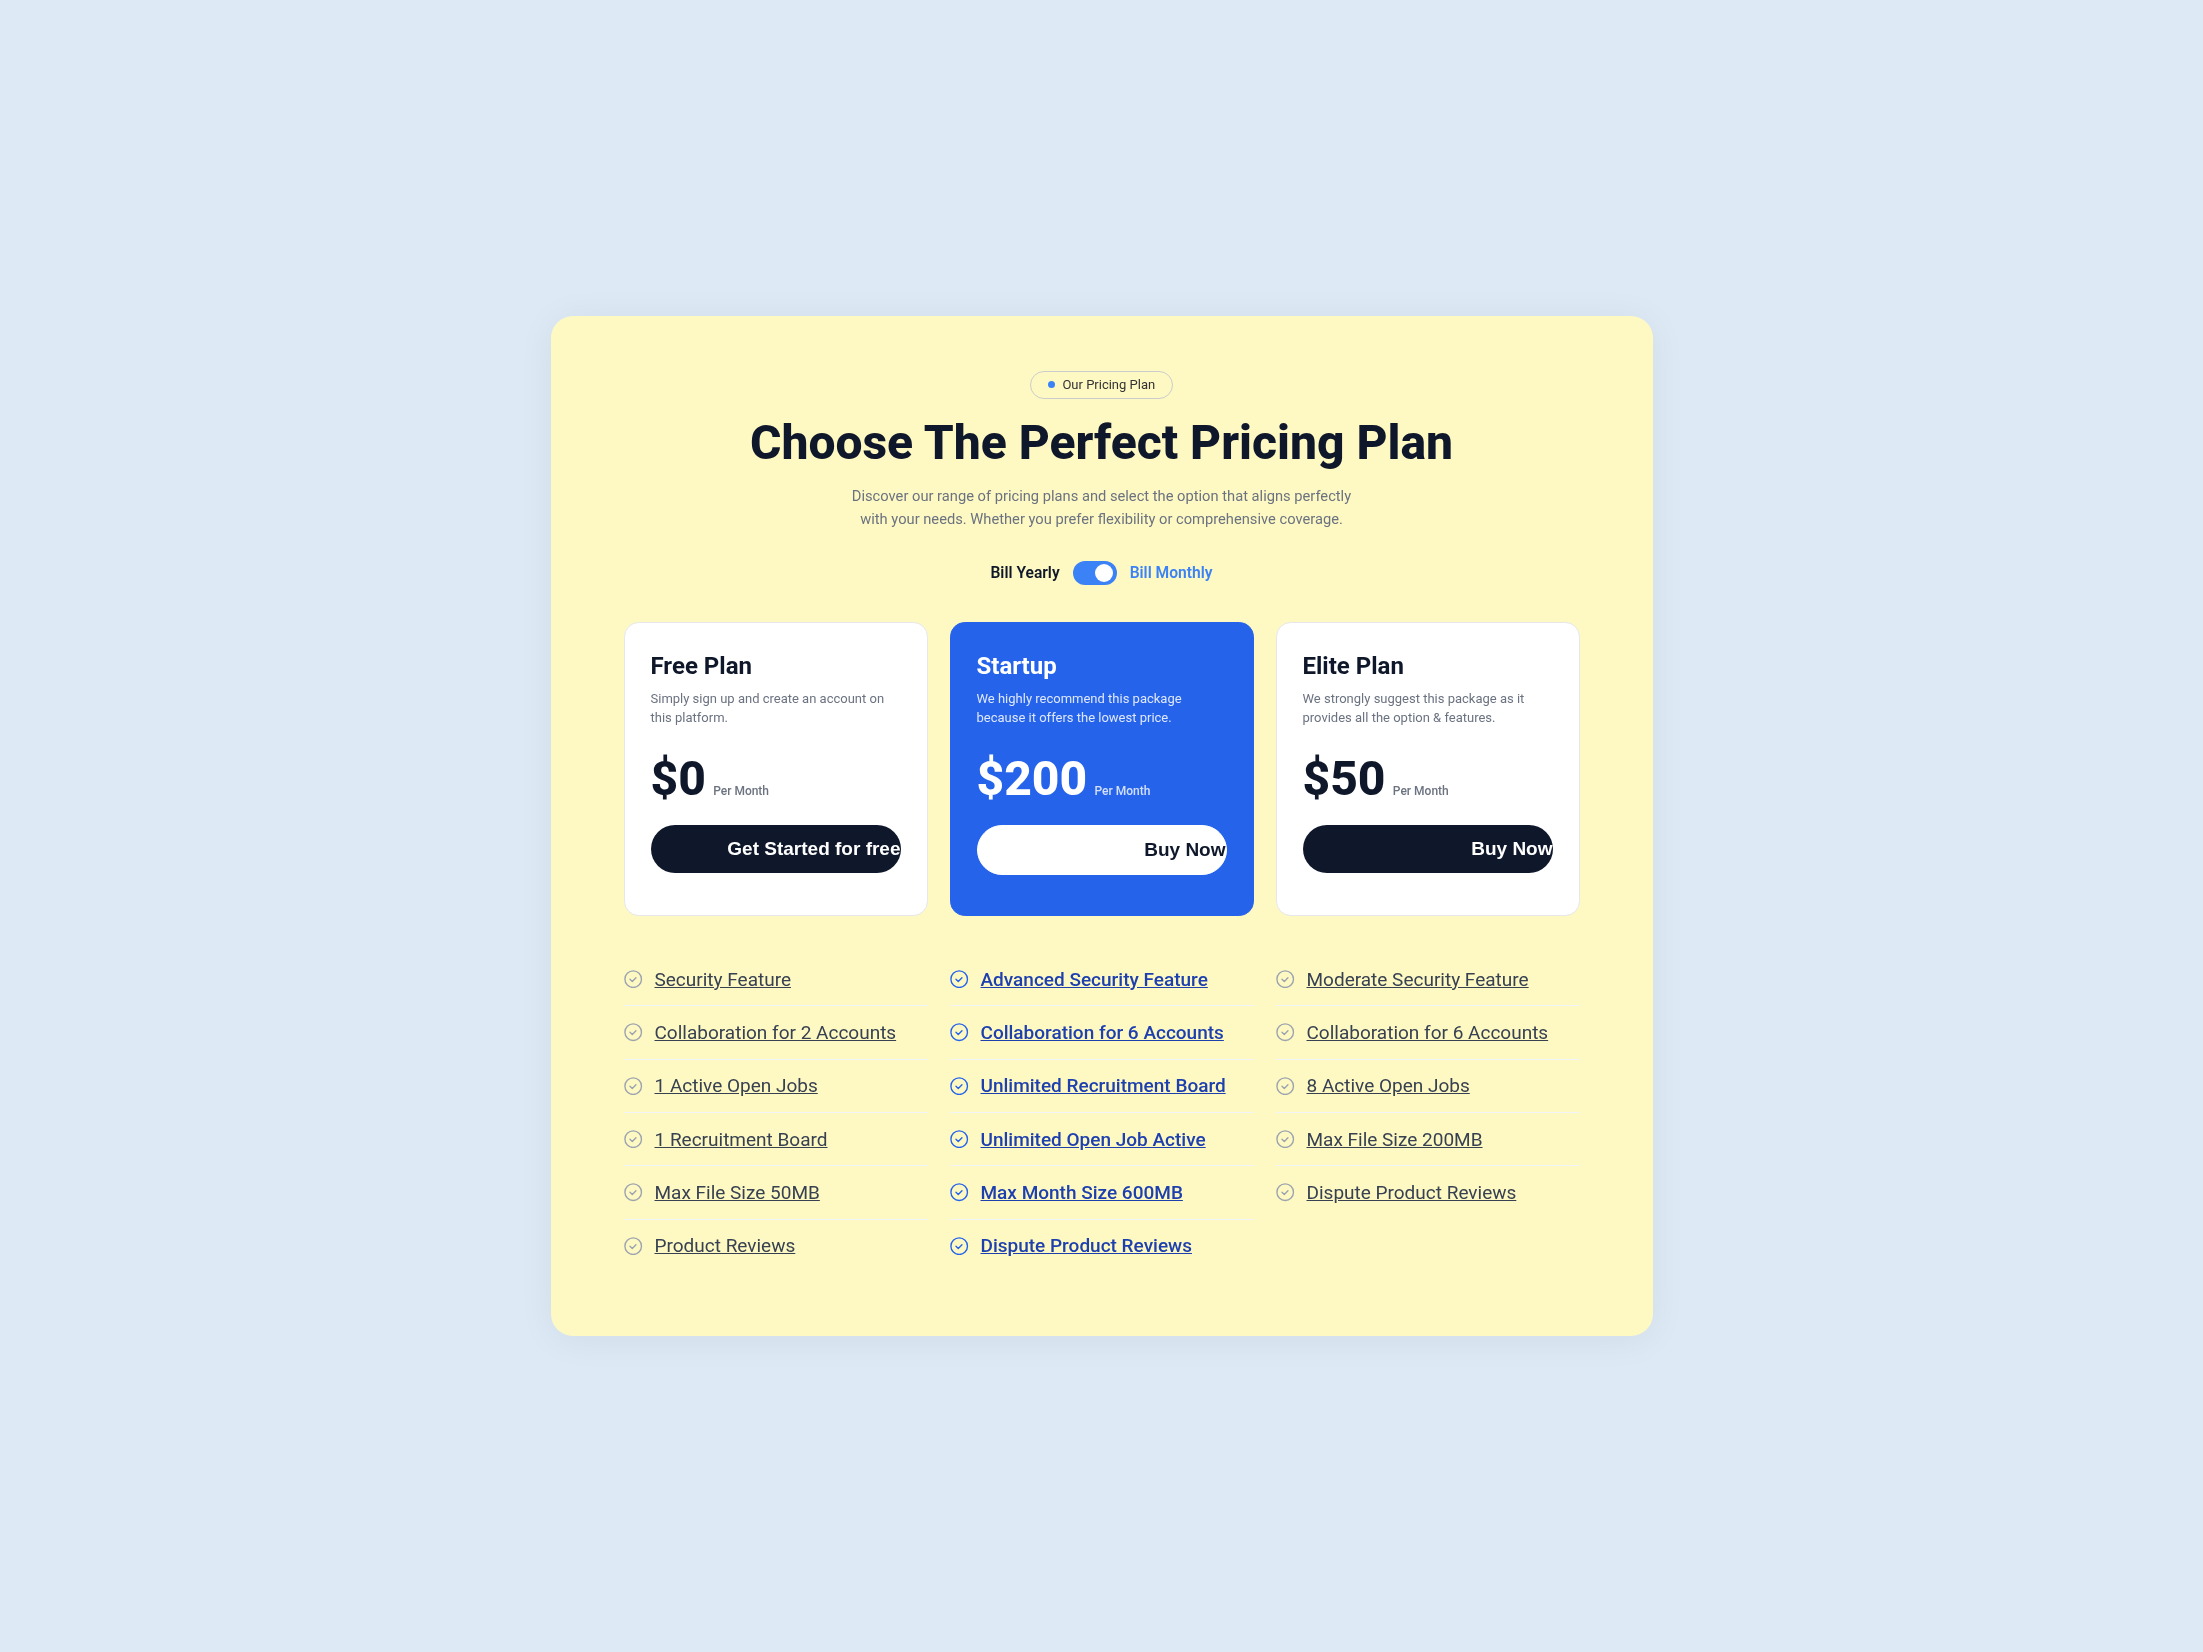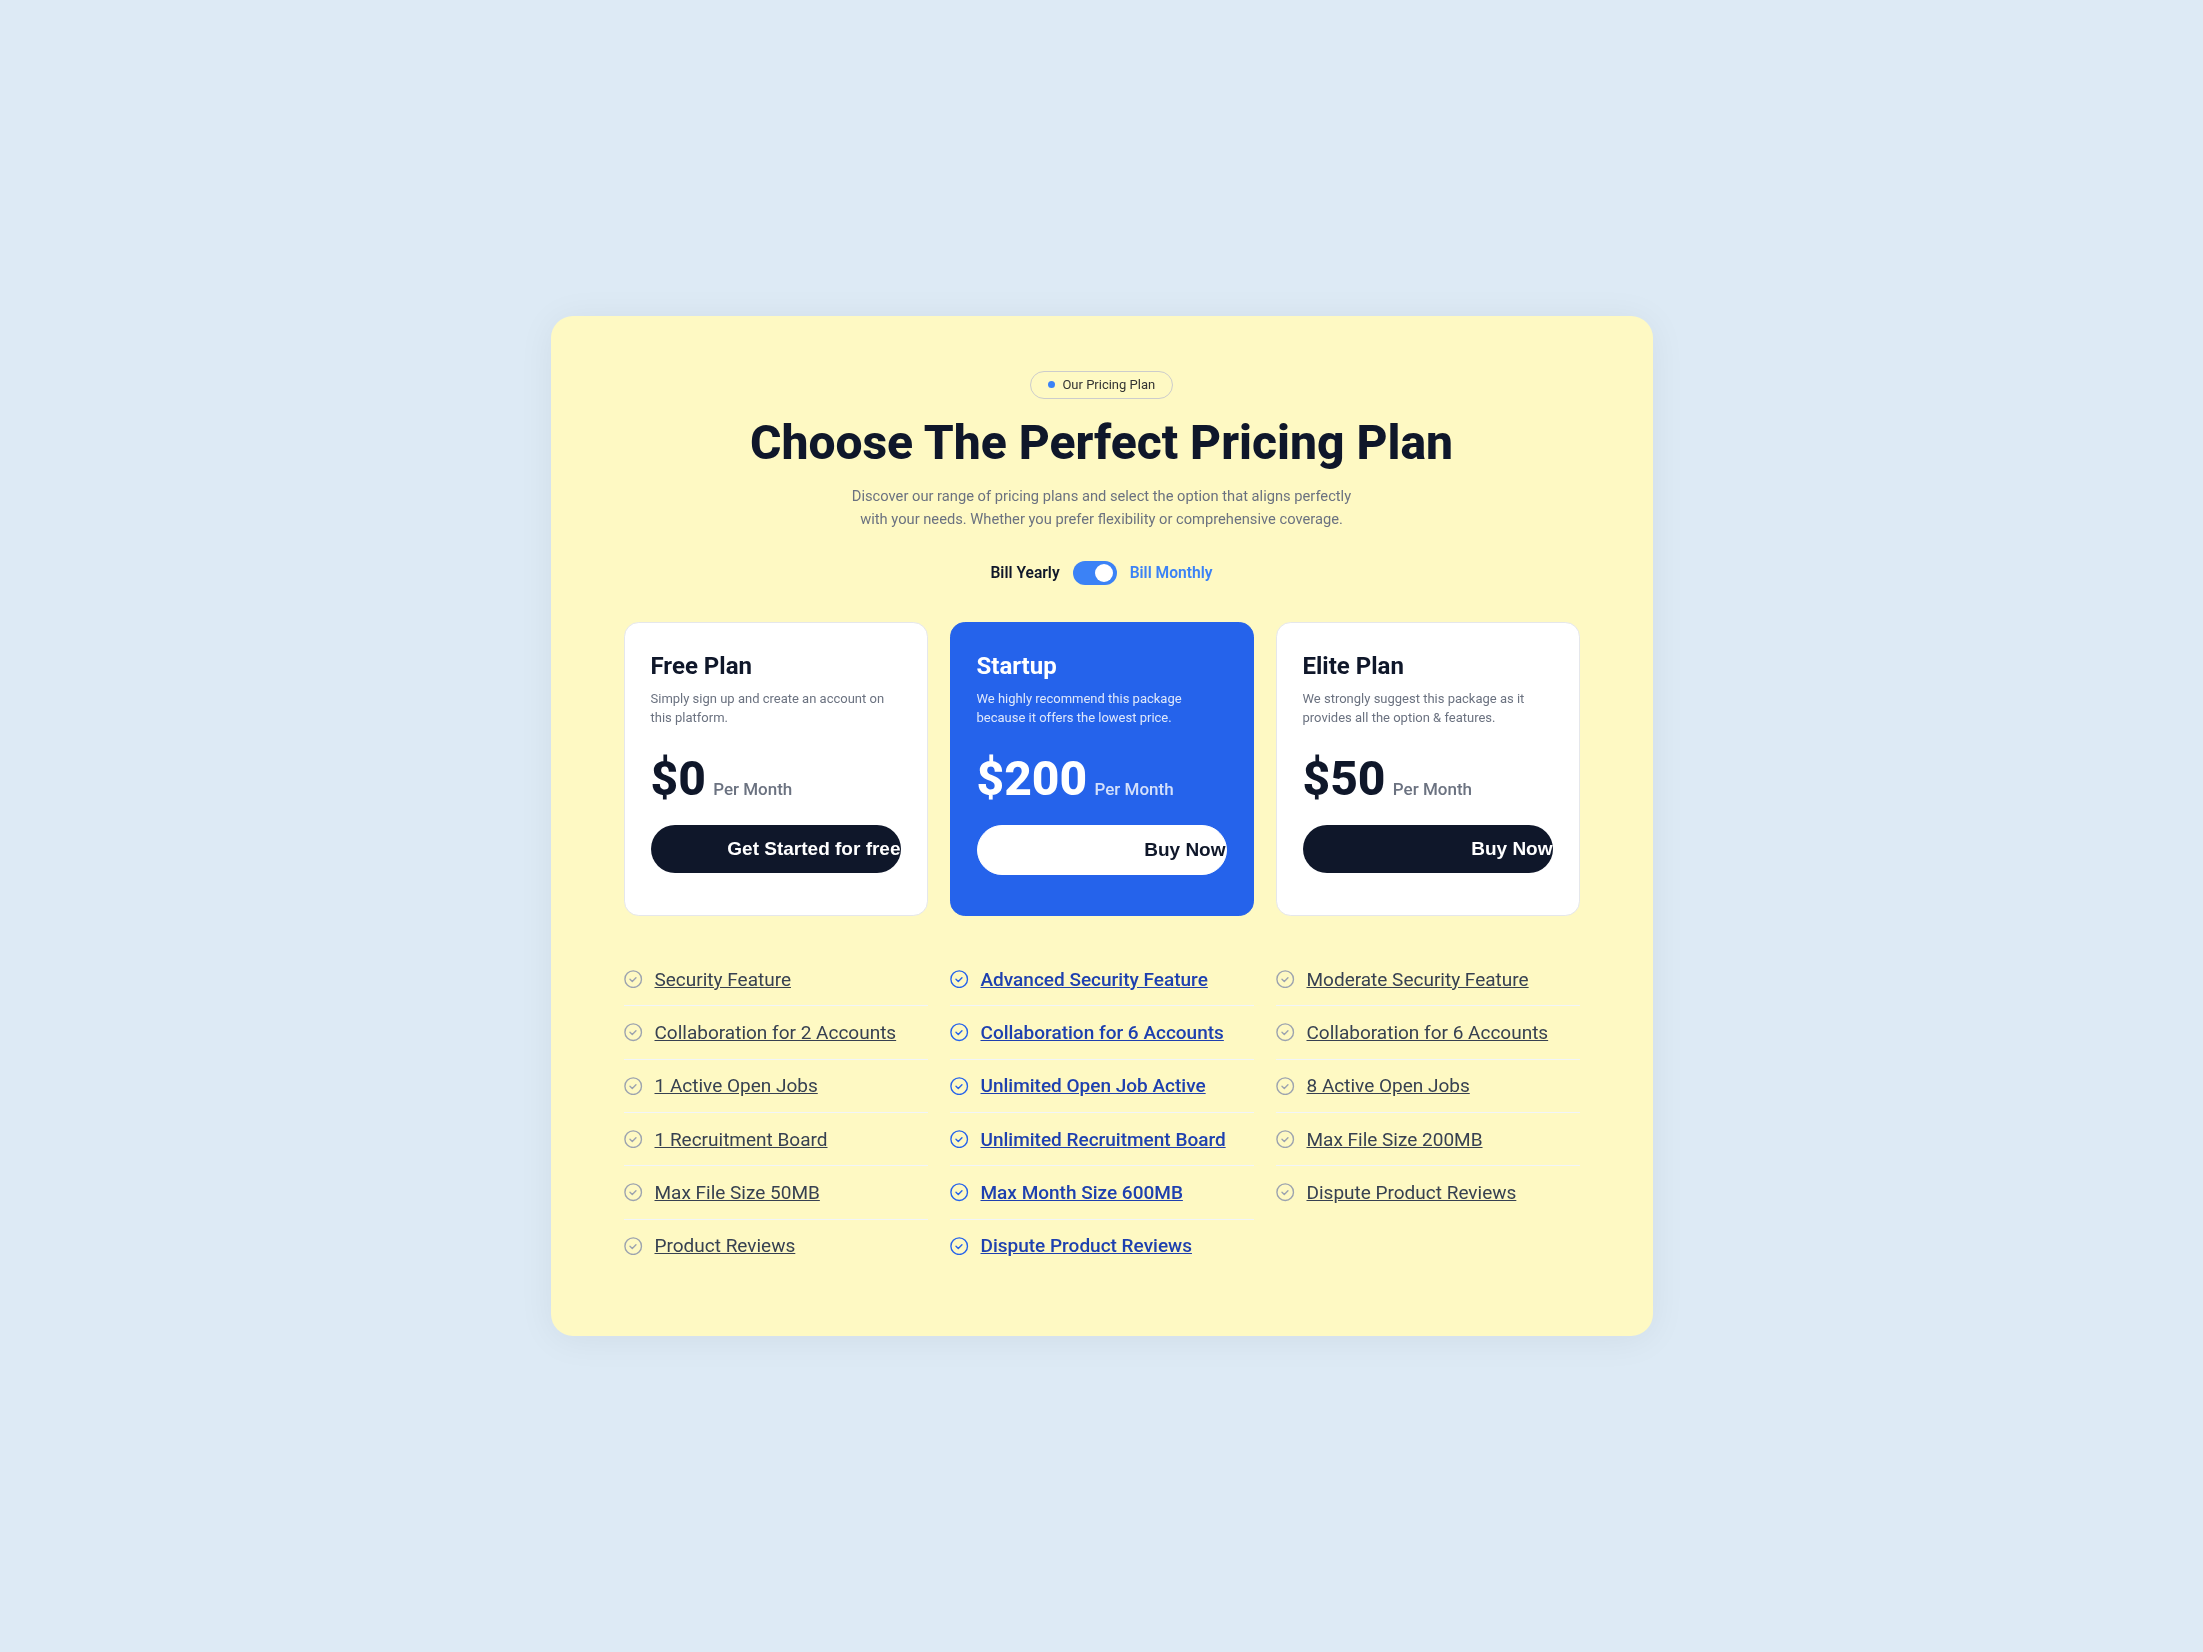--- a/index.html
+++ b/index.html
@@ -133,21 +133,21 @@
     .price-amount {
       font-size: 48px;
       font-weight: 800;
       color: #0f172a;
       line-height: 1;
     }
     .plan-card.featured .price-amount {
       color: #fff;
     }
     .price-period {
-      font-size: 17px;
+      font-size: 12px;
       color: #6b7280;
       font-weight: 500;
     }
     .plan-card.featured .price-period {
       color: rgba(255,255,255,0.8);
     }
     .btn {
       width: 100%;
       padding: 13px 0;
       border-radius: 46px;
@@ -338,30 +338,30 @@
         </span>
         <span>Collaboration for 6 Accounts</span>
       </div>
       <div class="feature-item">
         <span class="check-icon check-blue">
           <svg width="18.4" height="18.4" viewBox="0 0 20 20" fill="none">
               <circle cx="10" cy="10" r="9" stroke="#2563eb" stroke-width="1.5"></circle>
               <path d="M6.5 10l2.5 2.5 4-4" stroke="#2563eb" stroke-width="1.5" stroke-linecap="round" stroke-linejoin="round"></path>
             </svg>
         </span>
+        <span>Unlimited Recruitment Board</span>
+      </div>
+      <div class="feature-item">
+        <span class="check-icon check-blue">
+          <svg width="18.4" height="18.4" viewBox="0 0 20 20" fill="none">
+              <circle cx="10" cy="10" r="9" stroke="#2563eb" stroke-width="1.5"></circle>
+              <path d="M6.5 10l2.5 2.5 4-4" stroke="#2563eb" stroke-width="1.5" stroke-linecap="round" stroke-linejoin="round"></path>
+            </svg>
+        </span>
         <span>Unlimited Open Job Active</span>
-      </div>
-      <div class="feature-item">
-        <span class="check-icon check-blue">
-          <svg width="18.4" height="18.4" viewBox="0 0 20 20" fill="none">
-              <circle cx="10" cy="10" r="9" stroke="#2563eb" stroke-width="1.5"></circle>
-              <path d="M6.5 10l2.5 2.5 4-4" stroke="#2563eb" stroke-width="1.5" stroke-linecap="round" stroke-linejoin="round"></path>
-            </svg>
-        </span>
-        <span>Unlimited Recruitment Board</span>
       </div>
       <div class="feature-item">
         <span class="check-icon check-blue">
           <svg width="18.4" height="18.4" viewBox="0 0 20 20" fill="none">
               <circle cx="10" cy="10" r="9" stroke="#2563eb" stroke-width="1.5"></circle>
               <path d="M6.5 10l2.5 2.5 4-4" stroke="#2563eb" stroke-width="1.5" stroke-linecap="round" stroke-linejoin="round"></path>
             </svg>
         </span>
         <span>Max Month Size 600MB</span>
       </div>

